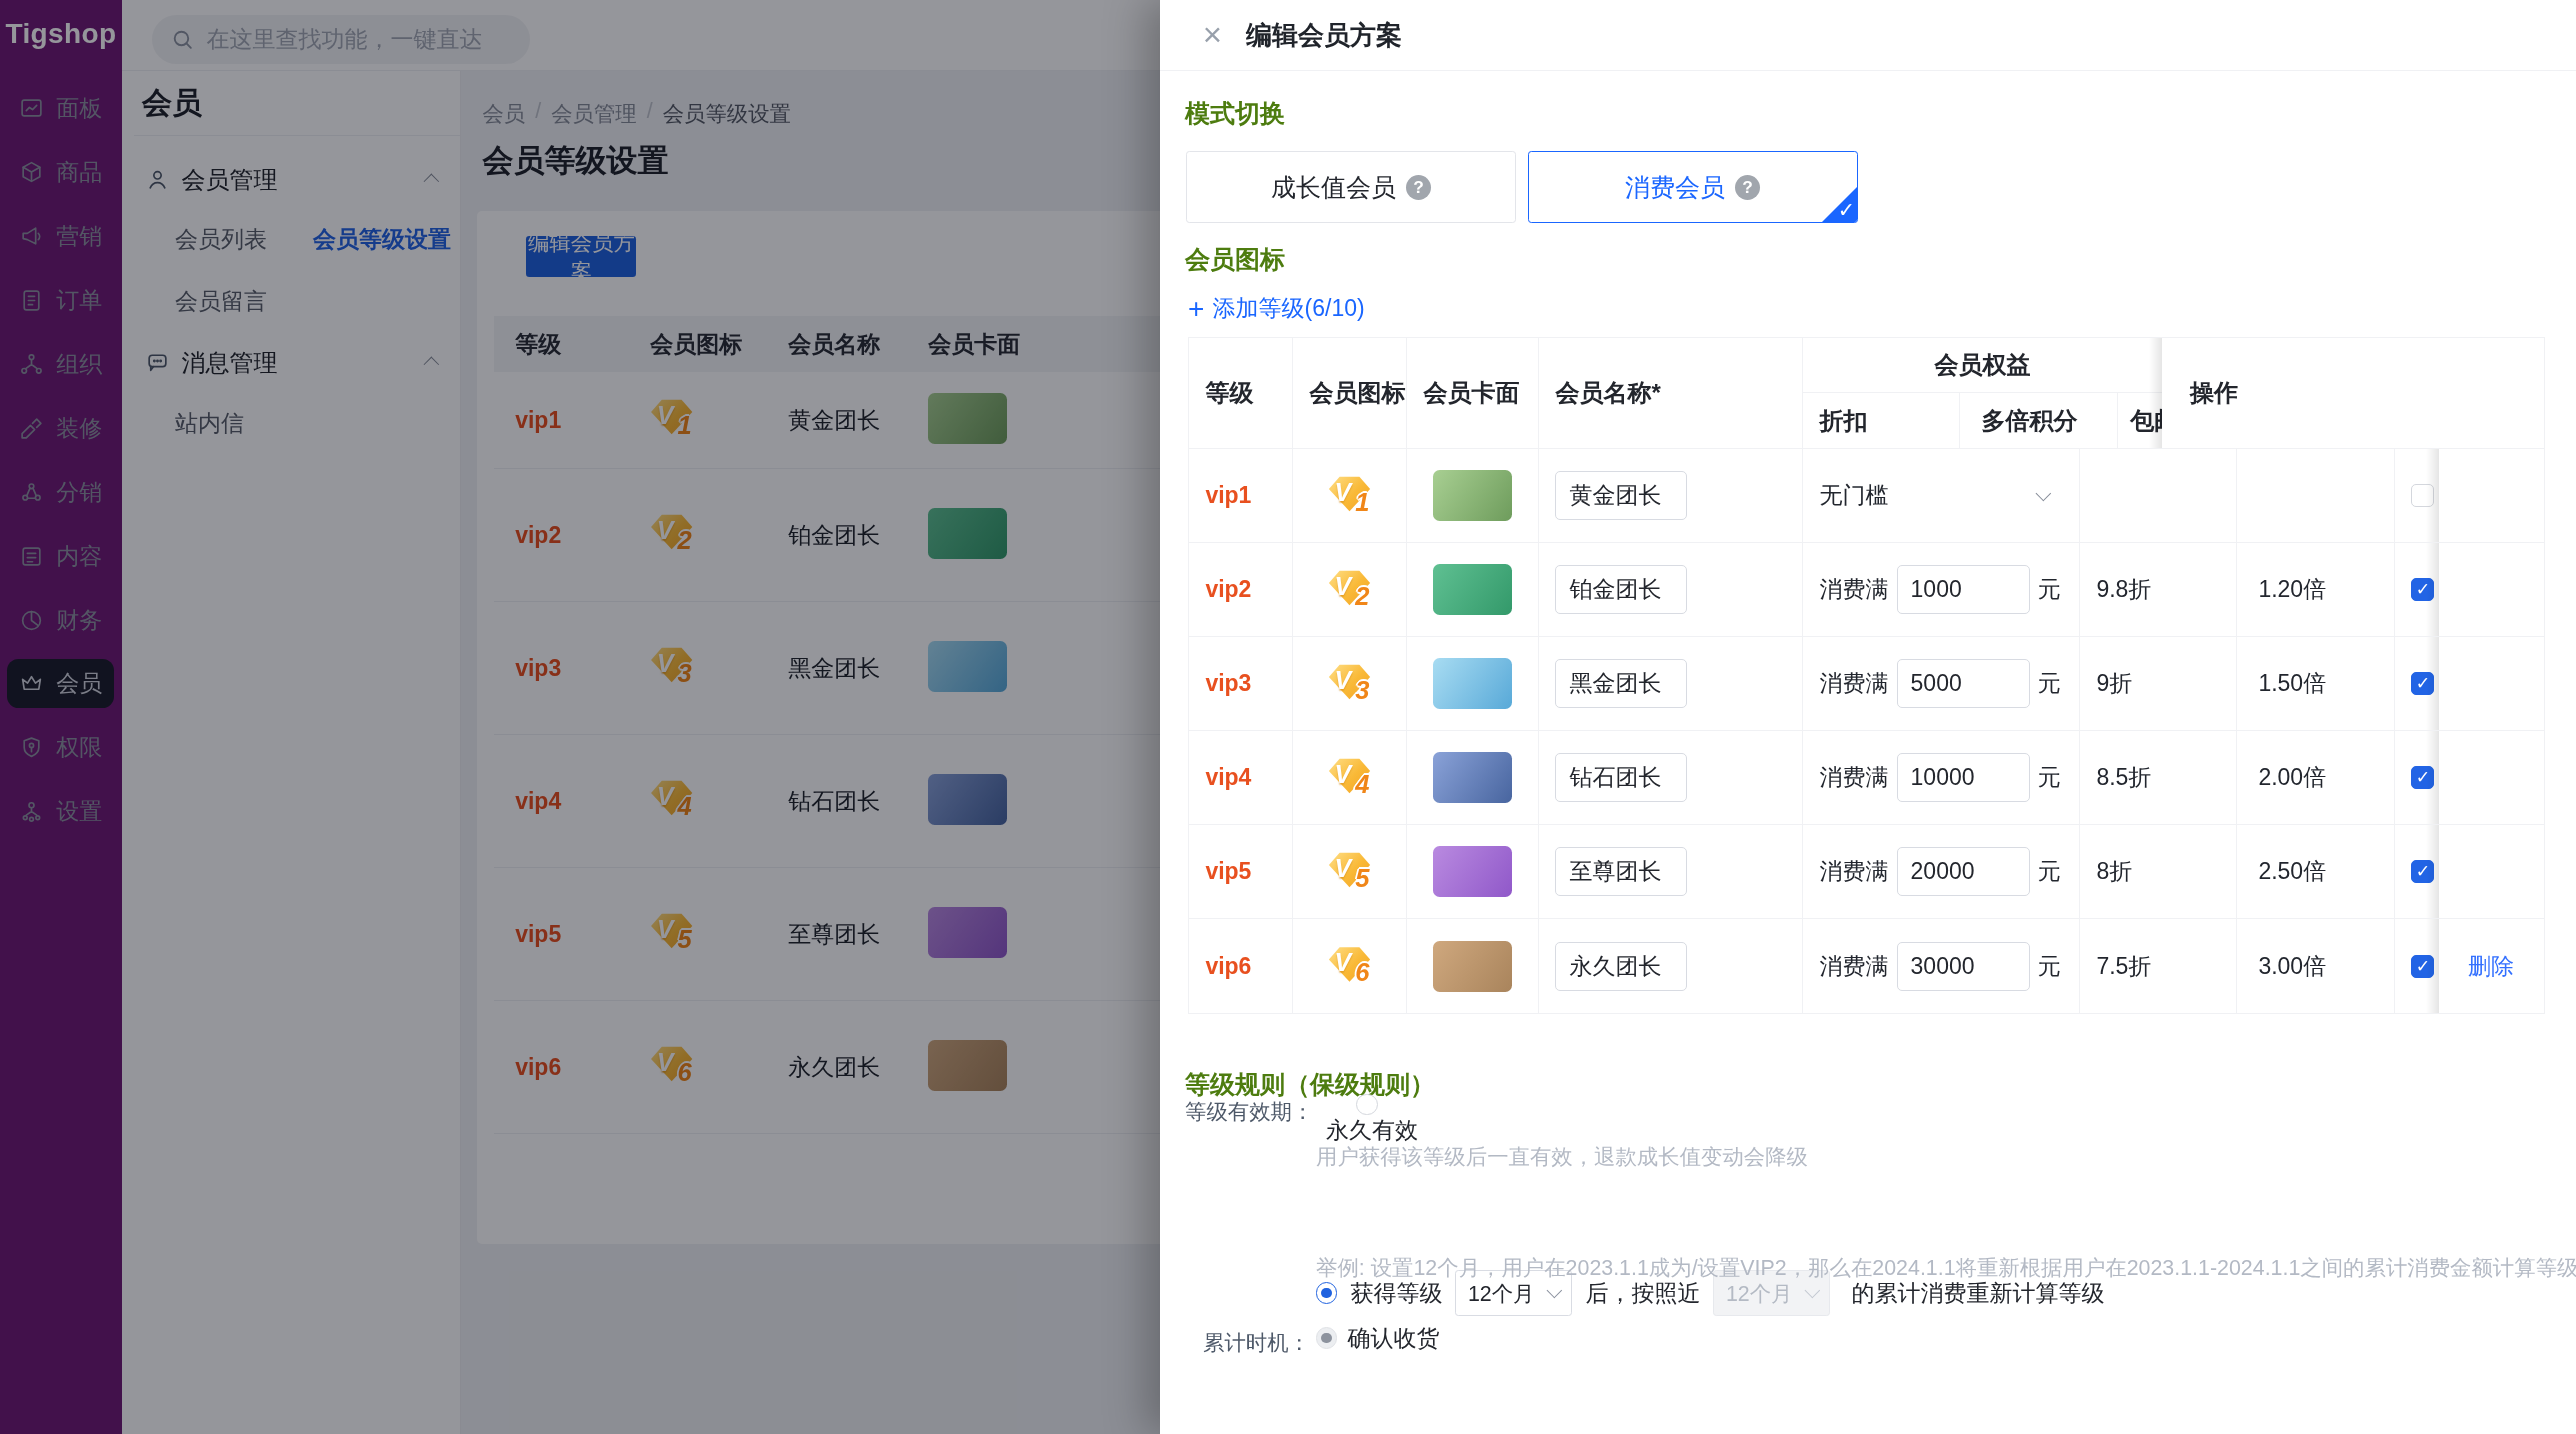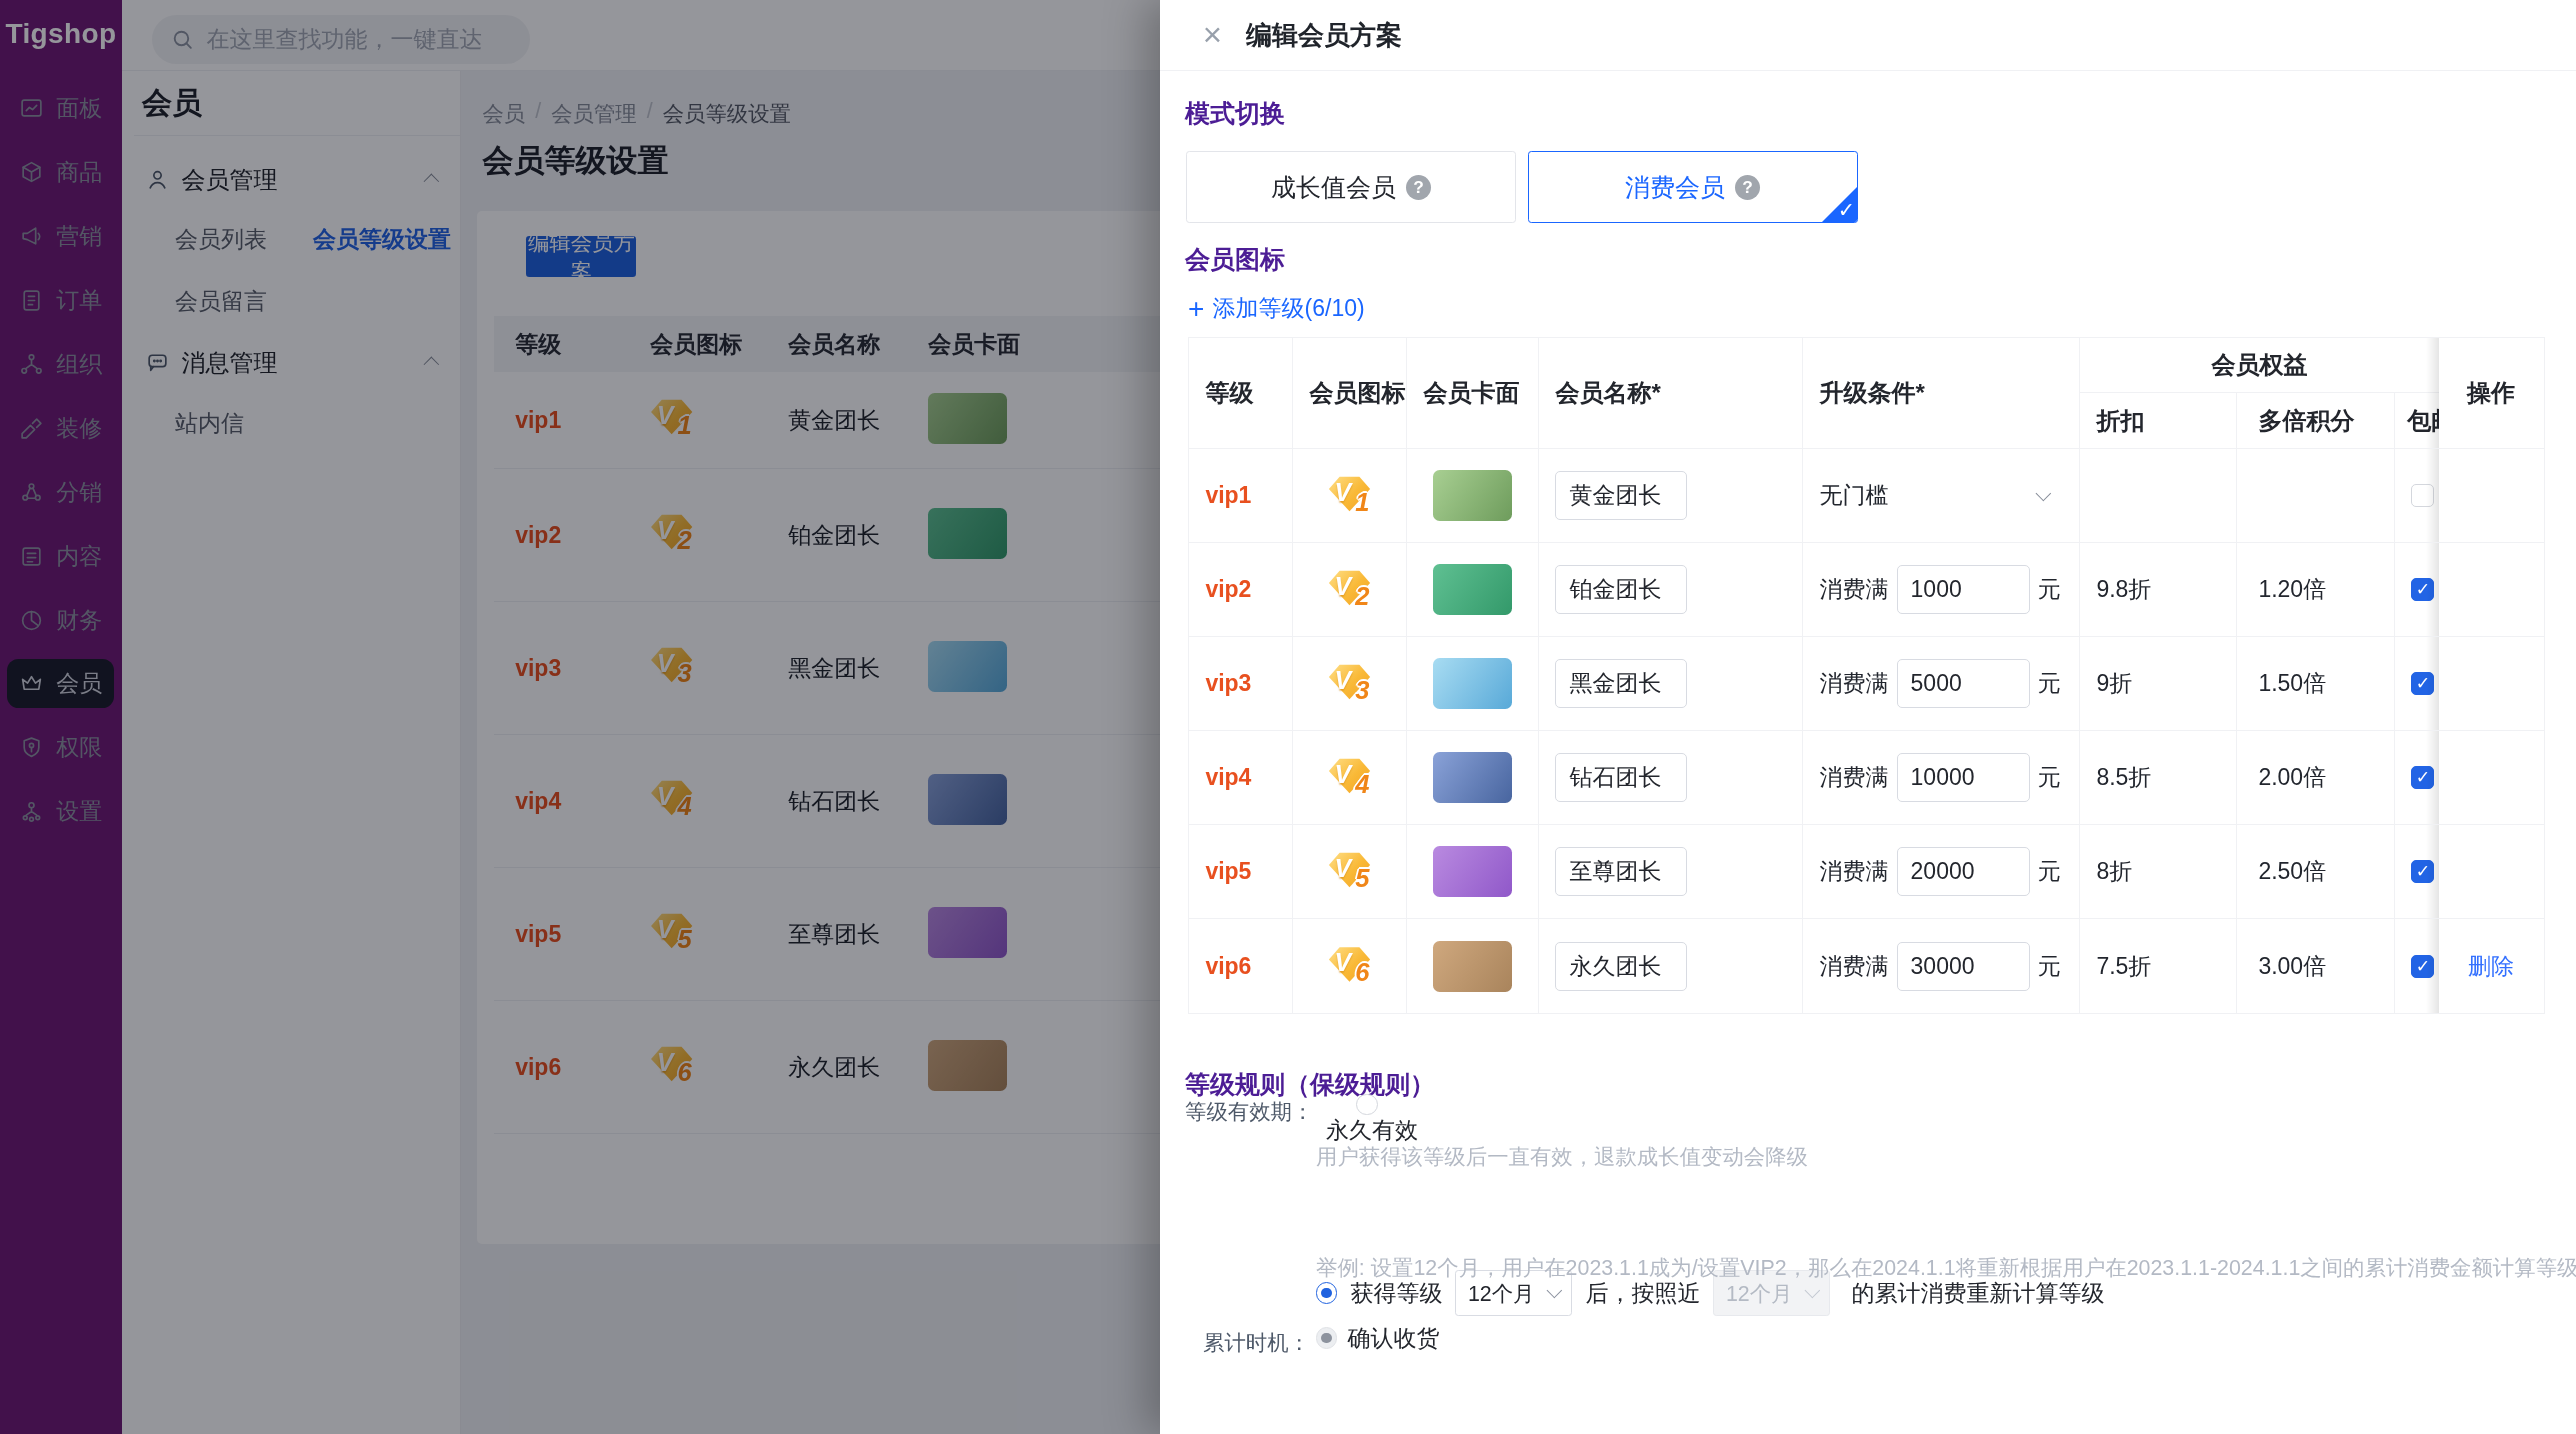--- a/index.html
+++ b/index.html
@@ -61,21 +61,21 @@
   .cardface { display:inline-block; width:79px; height:51px; border-radius:6.6px; }
 
   
   .mask { position:absolute; inset:0; background:rgba(2,5,16,0.42); z-index:5; }
 
   
   .drawer { position:absolute; left:1160px; top:0; width:1416px; height:1434px; background:#fff; z-index:6; box-shadow:-15px 0 39px rgba(0,0,0,.25); overflow:hidden; }
   .d-header { position:absolute; left:0; top:0; right:0; height:71px; border-bottom:0.8px solid #f0f1f4; }
   .d-close { position:absolute; left:36px; top:16.4px; width:33px; height:38px; font-size:33px; color:#98a0ab; display:flex; align-items:center; justify-content:center; cursor:pointer; }
   .d-title { position:absolute; left:86px; top:0; height:71px; display:flex; align-items:center; font-size:26px; font-weight:700; color:#20242b; }
-  .sec-h { position:absolute; font-size:25px; font-weight:700; color:#4c1d95; }
+  .sec-h { position:absolute; font-size:25px; font-weight:700; color:#4d7c0f; }
   .mode-cards { position:absolute; left:26px; top:151px; display:flex; gap:11.5px; }
   .mode-card { position:relative; width:330px; height:72px; border:0.8px solid #e3e5ea; border-radius:3.3px; background:#fff; display:flex; align-items:center; justify-content:center; gap:10px; font-size:25px; color:#23262d; cursor:pointer; overflow:hidden; }
   .mode-card.selected { border:1.6px solid #1a66ff; color:#1a66ff; }
   .help { width:25px; height:25px; border-radius:50%; background:#a1a6ad; color:#fff; font-size:17.3px; font-weight:700; display:inline-flex; align-items:center; justify-content:center; }
   .help::after { content:"?"; }
   .corner { position:absolute; right:-0.8px; bottom:-0.8px; width:0; height:0; border-bottom:36px solid #1a66ff; border-left:36px solid transparent; }
   .corner-check { position:absolute; right:1.6px; bottom:0; color:#fff; font-size:20.6px; font-weight:700; }
   .corner-check::after { content:"✓"; }
   .add-link { position:absolute; left:28px; top:293px; height:30px; display:flex; align-items:center; gap:8.2px; color:#1a66ff; font-size:23px; cursor:pointer; }
   .plus { font-size:28px; line-height:25px; font-weight:400; }
@@ -359,21 +359,20 @@
       <span class="plus">+</span>
       <span>添加等级(6/10)</span>
     </div>
 
     <div class="gtable">
       <div class="ghead">
         <div class="hc w-level">等级</div>
         <div class="hc w-icon">会员图标</div>
         <div class="hc w-card">会员卡面</div>
         <div class="hc w-name">会员名称*</div>
-        <div class="hc w-cond">升级条件*</div>
         <div class="bwrap">
           <div class="bh">会员权益</div>
           <div class="bsub">
             <div class="hc w-disc">折扣</div>
             <div class="hc w-pts">多倍积分</div>
             <div class="hc w-free">包邮</div>
           </div>
         </div>
         <div class="hc w-op">操作</div>
       </div>

